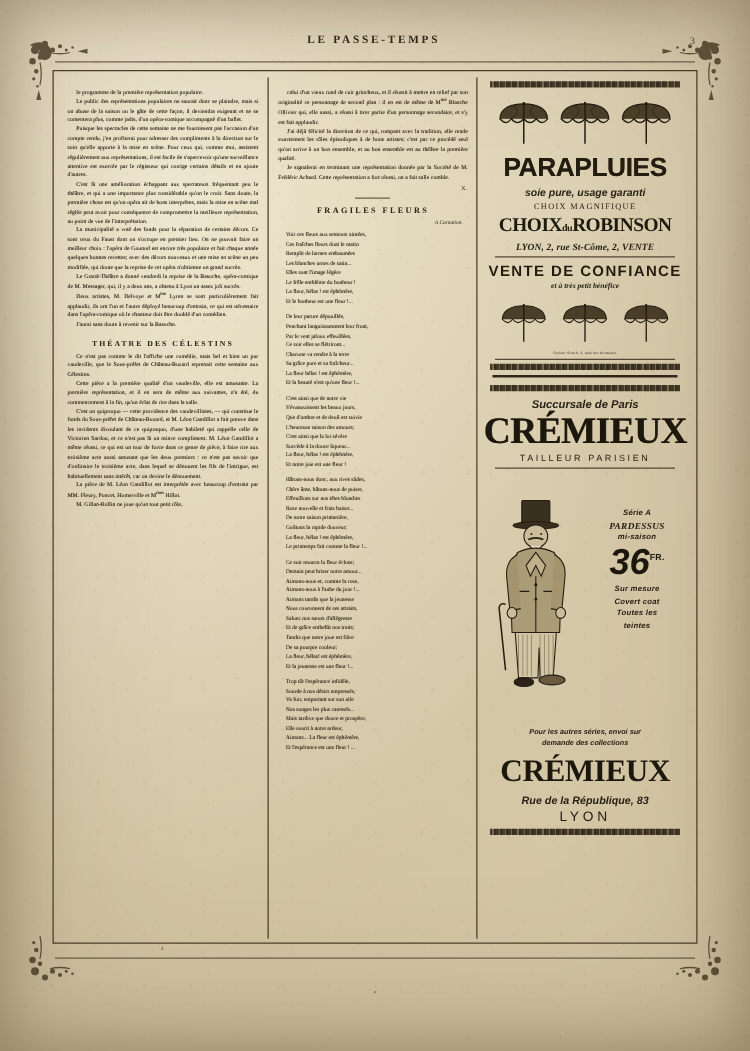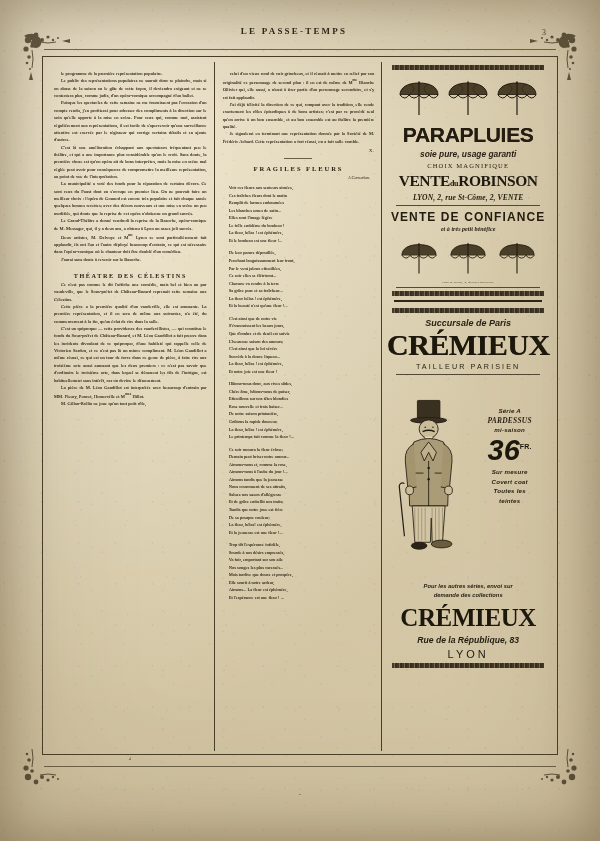--- a/index.html
+++ b/index.html
@@ -23,21 +23,21 @@
       radial-gradient(circle at 41% 8%,  rgba(92,74,44,.24) 0 .5px, transparent 1.1px),
       radial-gradient(circle at 67% 36%, rgba(92,74,44,.26) 0 .6px, transparent 1.2px),
       radial-gradient(circle at 88% 61%, rgba(92,74,44,.22) 0 .5px, transparent 1px),
       radial-gradient(circle at 29% 73%, rgba(92,74,44,.26) 0 .6px, transparent 1.2px),
       radial-gradient(circle at 55% 91%, rgba(92,74,44,.22) 0 .5px, transparent 1.1px);
     background-size:37px 41px, 53px 47px, 61px 59px, 43px 67px, 71px 43px, 49px 53px;}
   .vignette{position:absolute;inset:0;pointer-events:none;
     box-shadow:inset 0 0 52px rgba(85,66,38,.42), inset 0 0 140px rgba(85,66,38,.22);}
 
   
-  .masthead{position:absolute;left:0;right:12px;top:26px;height:22px;}
+  .masthead{position:absolute;left:0;right:2px;top:26px;height:22px;}
   .mast-title{position:absolute;left:0;right:0;top:0;text-align:center;
     font-size:9px;letter-spacing:2.2px;font-weight:700;color:#2d2619;
     font-family:"Liberation Serif", serif;}
   .mast-folio{position:absolute;right:42px;top:2px;font-size:8px;color:#453a26;}
 
   
   .mast-rule{position:absolute;left:44px;right:44px;top:49px;height:1px;background:#4a3f29;opacity:.75;}
 
   
   .corner{position:absolute;width:56px;height:56px;opacity:.88;}
@@ -45,21 +45,21 @@
   .c-tr{right:18px;top:28px;transform:scaleX(-1);}
   .c-bl{left:18px;bottom:52px;transform:scaleY(-1);}
   .c-br{right:18px;bottom:52px;transform:scale(-1,-1);}
 
   
   .frame{position:absolute;left:42px;top:56px;right:42px;bottom:86px;
     border:1px solid #4a3f29;box-sizing:border-box;}
   .frame-inner{position:absolute;inset:2px;border:0;}
 
   .cols{position:absolute;left:46px;top:62px;right:46px;bottom:90px;
-    display:flex;box-sizing:border-box;justify-content:flex-end;}
+    display:flex;box-sizing:border-box;}
   .col{box-sizing:border-box;position:relative;}
   .col1{width:33.2%;padding:8px 7px 4px 8px;border-right:1px solid #4a3f29;}
   .col2{width:33.0%;padding:8px 7px 4px 8px;border-right:1px solid #4a3f29;}
   .col3{width:33.8%;padding:0;}
 
   
   .bt{font-size:4.55px;line-height:1.62;text-align:justify;color:#2a2317;
     hyphens:auto;letter-spacing:.05px;margin:0 0 0 0;
     text-shadow:0 0 .6px rgba(60,48,26,.55);}
   .bt p{margin:0;text-indent:7px;}
@@ -371,21 +371,21 @@
               <path d="M22 2.5v2" stroke="#241d12" stroke-width="1.6"></path>
               <path d="M12 5q10 4 0 11M32 5q-10 4 0 11" stroke="#241d12" stroke-width=".5"></path>
             </g>
           </svg>
         </div>
 
         <div class="ad-title">PARAPLUIES</div>
         <div class="ad-sub-it">soie pure, usage garanti</div>
         <div class="ad-choice">CHOIX MAGNIFIQUE</div>
         <div class="ad-maison">
-          <span>VENTE</span><small>du</small><span>ROBINSON</span>
+          <span>CHOIX</span><small>du</small><span>ROBINSON</span>
         </div>
         <div class="ad-addr">LYON, 2, rue St-Côme, 2, VENTE</div>
         <div class="hr-thin"></div>
         <div class="ad-vente">VENTE DE CONFIANCE</div>
         <div class="ad-benef">et à très petit bénéfice</div>
 
         <div class="umbrellas">
           <svg width="40" height="36" viewBox="0 0 44 40">
             <g fill="none" stroke="#2e2618" stroke-width="1">
               <path d="M3 16c0-8 8-12 19-12s19 4 19 12z" fill="#4a3f29" stroke="#241d12"></path>

